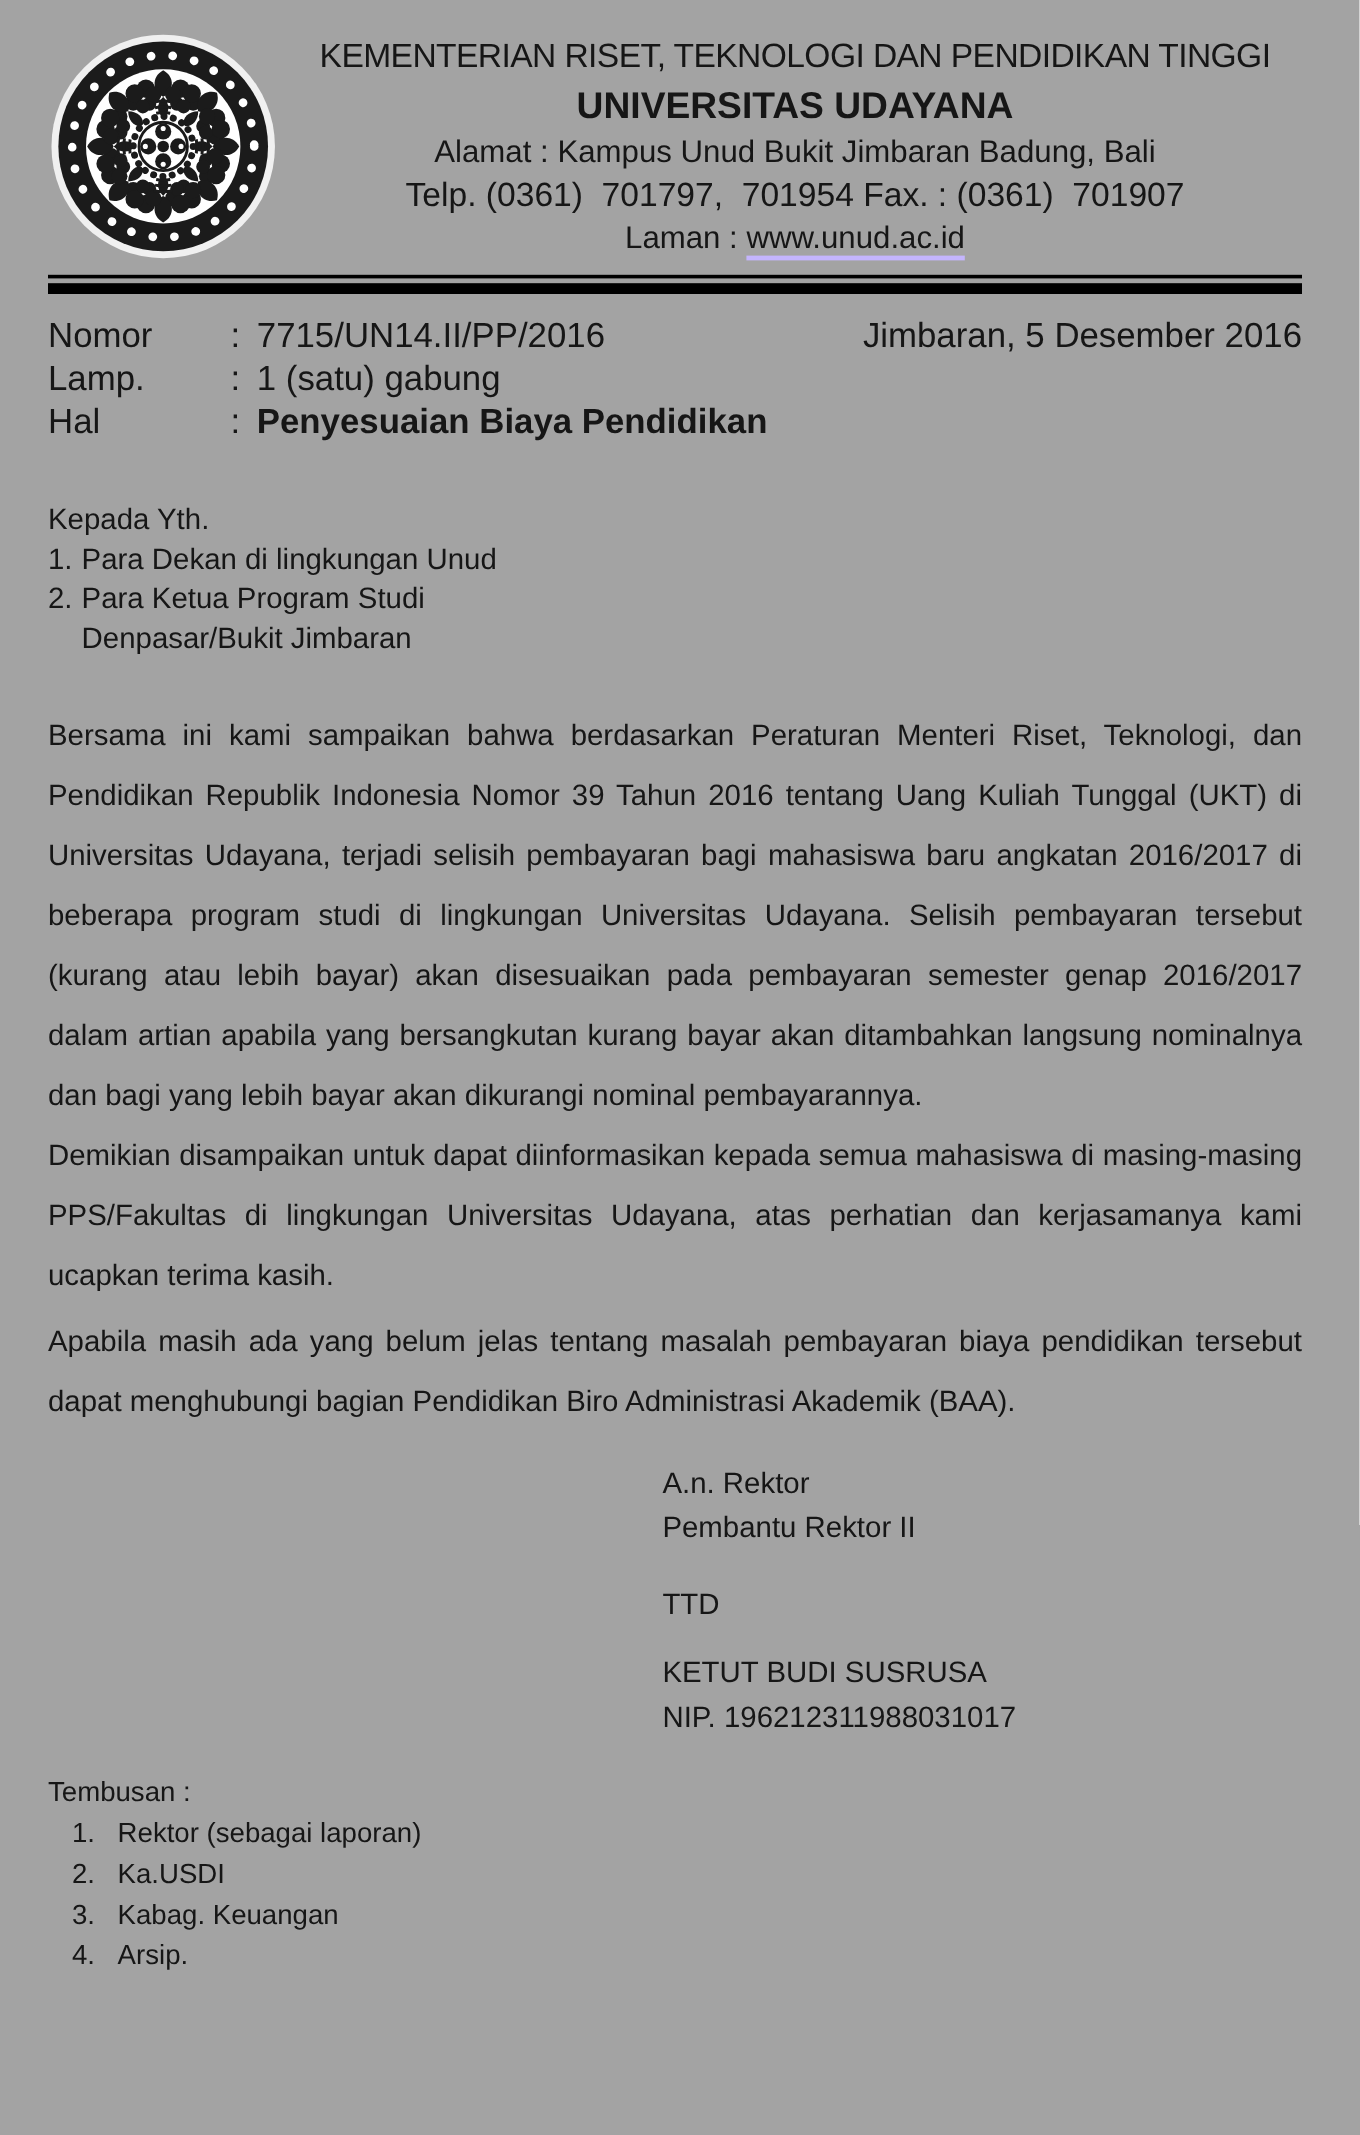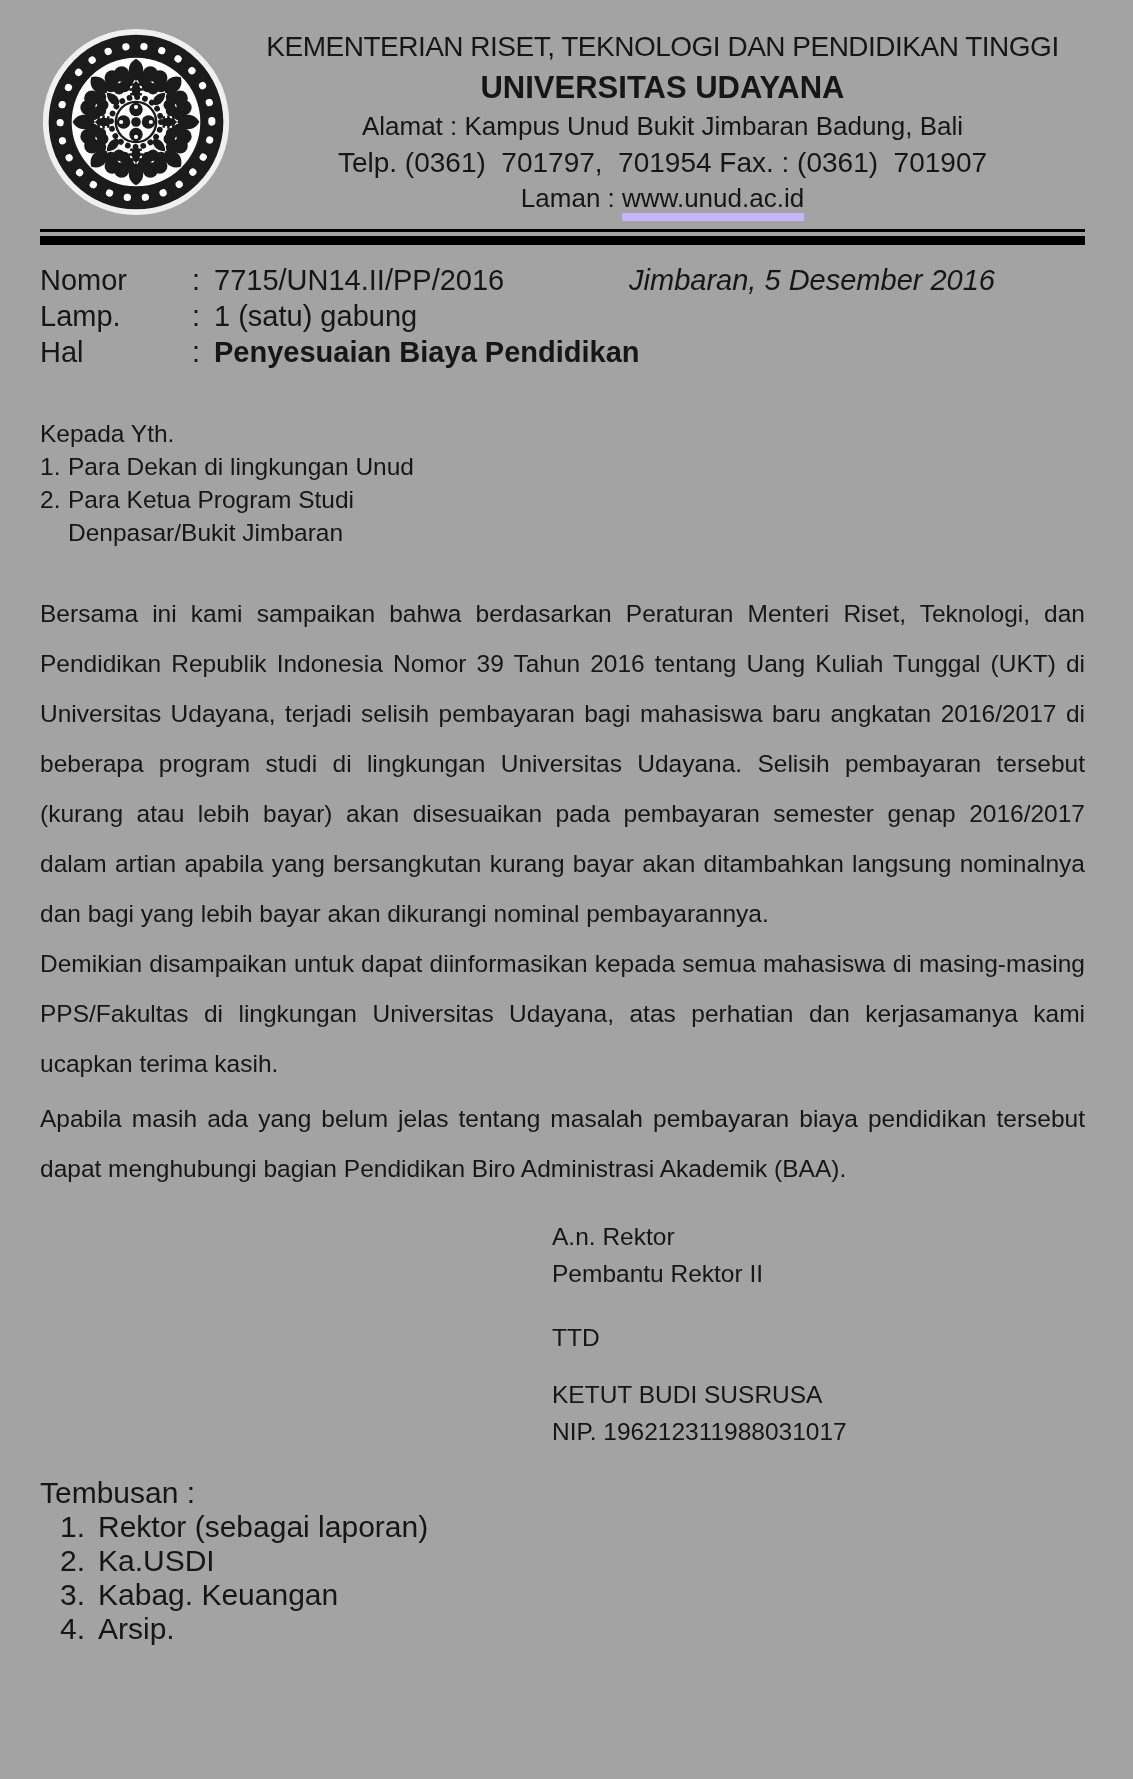--- a/index.html
+++ b/index.html
@@ -18,55 +18,55 @@
 
   
   .letterhead { display: flex; align-items: center; padding-top: 26px; }
   .logo-wrap { width: 200px; flex: 0 0 200px; display: flex; justify-content: flex-start; }
   .head-text { flex: 1; text-align: center; line-height: 1.15; }
   .ministry   { font-size: 28px; letter-spacing: -0.5px; }
   .university { font-size: 31px; font-weight: bold; letter-spacing: 0px; margin-top: 7px; }
   .address    { font-size: 26px; margin-top: 7px; }
   .phone      { font-size: 28px; margin-top: 5px; white-space: pre-wrap; }
   .laman      { font-size: 26px; margin-top: 4px; }
-  .laman .url { border-bottom: 8px solid #c4b5fd; }
+  .laman .url { border-bottom: 4px solid #c4b5fd; }
 
   
   .rule { margin-top: 11px; }
   .rule-thin  { height: 3px; background: #000; }
   .rule-gap   { height: 4px; }
   .rule-thick { height: 9px; background: #000; }
 
   
   .meta { margin-top: 17px; font-size: 29px; }
   .meta-row { display: flex; line-height: 36px; }
   .m-label { width: 152px; flex: 0 0 152px; }
   .m-sep   { width: 22px;  flex: 0 0 22px; }
   .bold    { font-weight: bold; }
-  .dateline { margin-left: auto; margin-right: 90px; white-space: nowrap; font-style: italic; }
+  .dateline { margin-left: auto; white-space: nowrap; }
 
   
   .recipient { margin-top: 47px; font-size: 24.5px; line-height: 33px; }
   .r-item { display: flex; }
   .r-num  { width: 28px; flex: 0 0 28px; }
   .r-loc  { padding-left: 28px; }
 
   
   .letter-body { margin-top: 40px; font-size: 24.5px; }
   .opening { margin: 0 0 24px 0; line-height: 33px; }
   .para { margin: 0; line-height: 50px; text-align: justify; text-justify: inter-word; }
   .para.gap-top { margin-top: 5px; }
 
   
   .signature { margin-top: 24px; margin-left: 512px; font-size: 24.5px; line-height: 37px; }
   .sig-gap-a { height: 27px; }
   .sig-gap-b { height: 20px; }
 
   
-  .cc { margin-top: 26px; font-size: 30px; line-height: 34px; }
+  .cc { margin-top: 26px; font-size: 23px; line-height: 34px; }
   .cc-item { display: flex; padding-left: 20px; }
   .cc-num  { width: 38px; flex: 0 0 38px; }
 </style>
 </head>
 <body>
 
 <div class="page">
 
   <header class="letterhead">
     <div class="logo-wrap">

